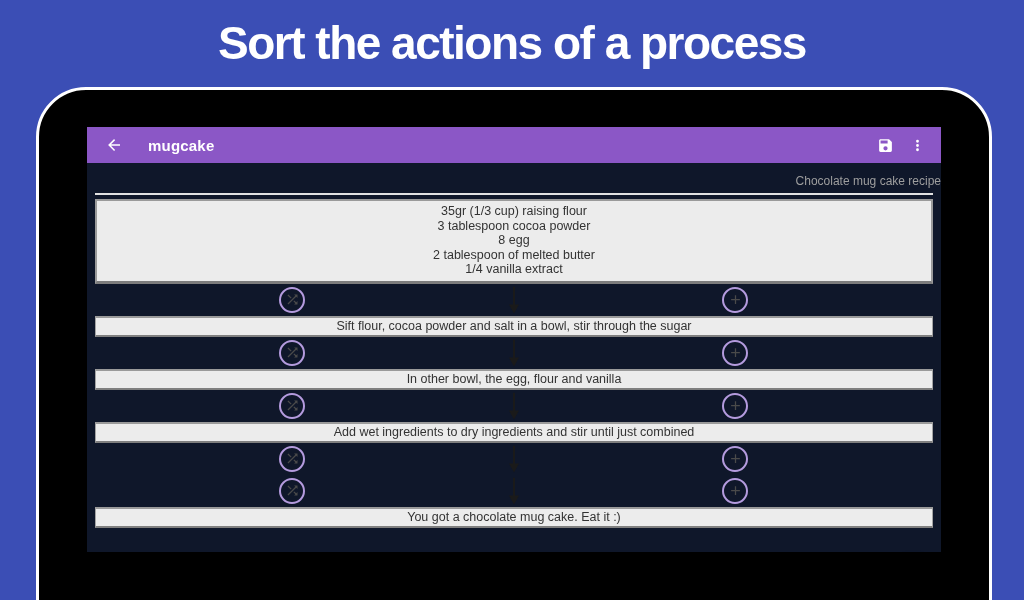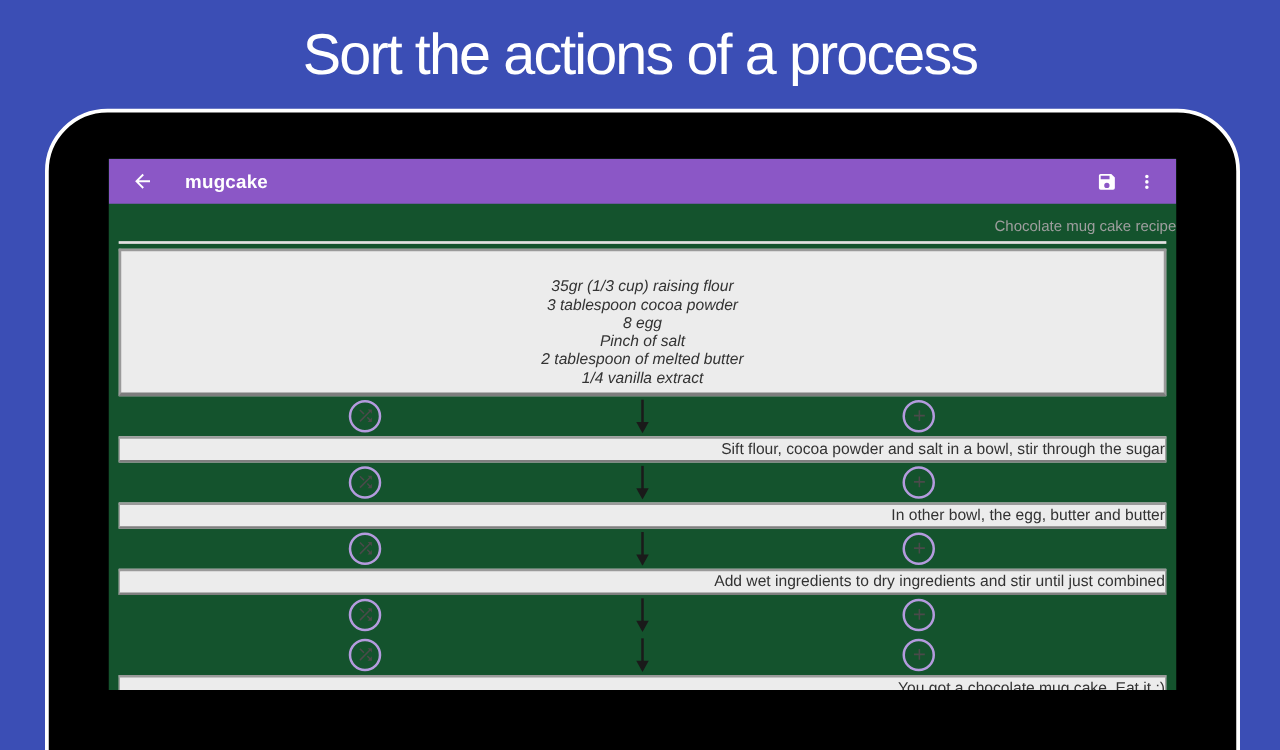--- a/index.html
+++ b/index.html
@@ -9,34 +9,34 @@
     font-family: "Liberation Sans", sans-serif;
     position: relative;
   }
 
   
   .banner {
     position:absolute; left:0; top:0; width:1024px; height:86px;
     display:flex; align-items:center; justify-content:center;
   }
   .banner h1 {
-    color:#fff; font-size:46px; font-weight:normal; letter-spacing:-1.5px;
+    color:#fff; font-size:46px; font-weight:bold; letter-spacing:-1.5px;
   }
 
   
   .tablet {
     position:absolute; left:36px; top:87px; width:956px; height:520px;
     background:#000; border:3px solid #fff;
     border-radius:50px 50px 0 0;
   }
 
   
   .screen {
     position:absolute; left:87px; top:127px; width:854px; height:425px;
-    background:#14532d; overflow:hidden;
+    background:#0f172a; overflow:hidden;
   }
 
   
   .toolbar {
     height:36px; background:var(--toolbar,#8B57C6);
     display:flex; align-items:center; padding:0 12px 0 15px;
   }
   .toolbar .tb-title {
     color:#fff; font-size:15px; font-weight:bold; margin-left:22px;
     letter-spacing:0.2px; flex:1;
@@ -52,23 +52,22 @@
   }
   .recipe-underline {
     margin:0 8px; height:2px; background:#9a9a9a; border-bottom:2px solid #e2e2e2;
   }
 
   
   .ingredients-box {
     margin:4px 8px 0 8px;
     background:var(--box_fill,#ECECEC);
     border:2px solid #9a9a9a; border-bottom:3px solid #7d7d7d;
-    padding:21px 0 4px 0;
+    padding:3px 0 4px 0;
     text-align:center;
-    font-style:italic;
   }
   .ing-line {
     font-size:12.5px; line-height:14.6px; color:var(--step_text,#333);
   }
 
   
   .connector {
     position:relative; height:32px;
   }
   .circle-btn {
@@ -81,21 +80,21 @@
   .circle-btn.shuffle { left:205px; }
   .circle-btn.plus    { left:648px; }
   .down-arrow {
     position:absolute; left:427px; top:50%; transform:translate(-50%,-50%);
     display:flex;
   }
   .step-box {
     margin:0 8px; height:21px;
     background:var(--box_fill,#ECECEC);
     border:1px solid #a3a3a3; border-top:2px solid #9a9a9a; border-bottom:2px solid #7f7f7f;
-    display:flex; align-items:center; justify-content:flex-end;
+    display:flex; align-items:center; justify-content:center;
   }
   .step-text { font-size:12.5px; color:var(--step_text,#333); }
 
   
   .fab {
     position:absolute; left:797px; top:426px; width:58px; height:58px;
     border-radius:50%; background:var(--fab,#8659C9);
     display:flex; align-items:center; justify-content:center;
     box-shadow:0 2px 5px rgba(0,0,0,0.3);
     cursor:pointer; z-index:5;
@@ -133,21 +132,20 @@
     </span>
   </div>
 
   <div class="recipe-title">Chocolate mug cake recipe</div>
   <div class="recipe-underline"></div>
 
   <div class="ingredients-box">
       <div class="ing-line">35gr (1/3 cup) raising flour</div>
       <div class="ing-line">3 tablespoon cocoa powder</div>
       <div class="ing-line">8 egg</div>
-      <div class="ing-line">Pinch of salt</div>
       <div class="ing-line">2 tablespoon of melted butter</div>
       <div class="ing-line">1/4 vanilla extract</div>
     </div>
 
   <div>
   <div class="connector">
     <span class="circle-btn shuffle">
       <svg width="15" height="15" viewBox="0 0 24 24">
             <path class="glyph" d="M14.83,13.41L13.42,14.82L16.55,17.95L14.5,20H20V14.5L17.96,16.54L14.83,13.41M14.5,4L16.54,6.04L4,18.59L5.41,20L17.96,7.46L20,9.5V4M10.59,9.17L5.41,4L4,5.41L9.17,10.58L10.59,9.17Z" fill="#4A4A4A"></path>
           </svg>
@@ -180,21 +178,21 @@
             <polygon points="2,18 12,18 7,27" fill="#1a1a1a"></polygon>
           </svg>
     </span>
     <span class="circle-btn plus">
       <svg width="15" height="15" viewBox="0 0 24 24">
             <path class="glyph" d="M19,13H13V19H11V13H5V11H11V5H13V11H19V13Z" fill="#4A4A4A"></path>
           </svg>
     </span>
   </div>
   <div class="step-box">
-    <span class="step-text">In other bowl, the egg, butter and butter</span>
+    <span class="step-text">In other bowl, the egg, flour and vanilla</span>
   </div>
 
   <div class="connector">
     <span class="circle-btn shuffle">
       <svg width="15" height="15" viewBox="0 0 24 24">
             <path class="glyph" d="M14.83,13.41L13.42,14.82L16.55,17.95L14.5,20H20V14.5L17.96,16.54L14.83,13.41M14.5,4L16.54,6.04L4,18.59L5.41,20L17.96,7.46L20,9.5V4M10.59,9.17L5.41,4L4,5.41L9.17,10.58L10.59,9.17Z" fill="#4A4A4A"></path>
           </svg>
     </span>
     <span class="down-arrow">
       <svg width="14" height="27" viewBox="0 0 14 27">

